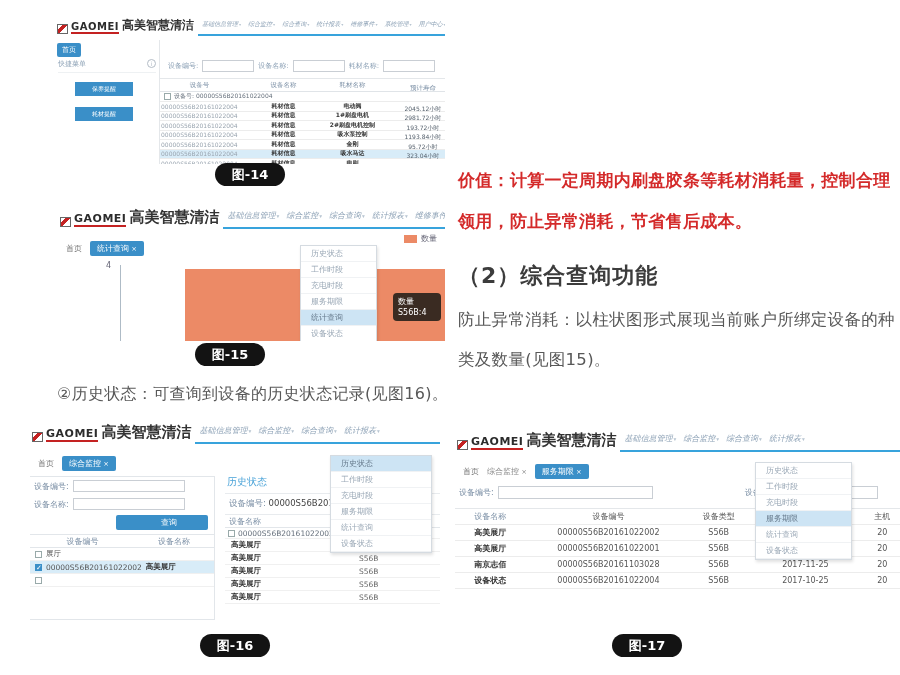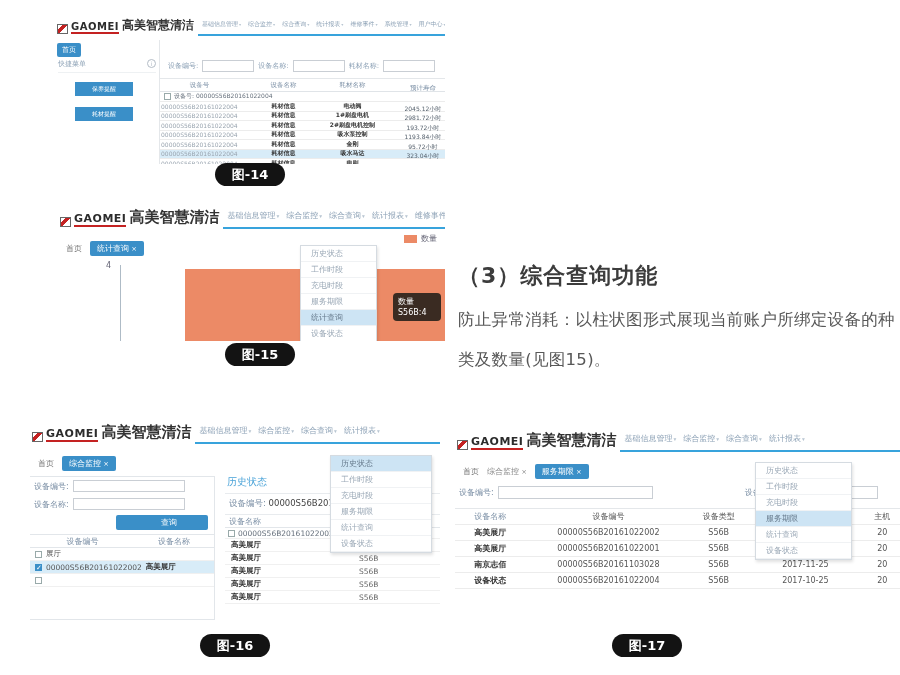--- a/index.html
+++ b/index.html
@@ -8,21 +8,21 @@
 
   
   .fig { position:absolute; background:#fff; overflow:hidden; }
   .fhead { position:absolute; left:0; top:0; right:0; display:flex; align-items:flex-end; }
   .logo { display:flex; align-items:flex-end; gap:3px; padding:3px 4px 2px 2px; white-space:nowrap; }
   .li { display:inline-block; width:11px; height:10px; border:1px solid #666;
         background:linear-gradient(135deg,#fff 28%,#c42222 28%,#c42222 55%,#fff 55%); }
   .len { font-weight:bold; color:#2c2c2c; border-bottom:2px solid #c42222; letter-spacing:.5px; }
   .lcn { font-weight:bold; color:#333; }
   .fnav { flex:1; display:flex; align-items:center; white-space:nowrap; overflow:hidden;
-          border-bottom:2px solid #38a3dc; padding:4px 0 5px 4px; }
+          border-bottom:2px solid #38a3dc; padding:4px 0 5px 4px;font-style:italic; }
   .ni { color:#8ba0b5; margin-right:7px; }
   .cr { color:#b9c6d2; margin-left:1px; }
   .cr::after { content:"▾"; font-size:70%; }
 
   .tabrow { position:absolute; left:0; right:0; display:flex; align-items:center; gap:8px; padding-left:8px; }
   .tab-home { color:#777; }
   .tab-act { background:#3a8fc8; color:#fff; padding:2px 7px; border-radius:2px; white-space:nowrap; }
   .tab-plain { color:#888; white-space:nowrap; }
   .tx::after { content:" ×"; font-size:85%; }
 
@@ -264,22 +264,23 @@
     </div>
     <div class="menu" style="left:242px; top:40px; width:77px;">
       <div class="mi">历史状态</div>
       <div class="mi">工作时段</div>
       <div class="mi">充电时段</div>
       <div class="mi">服务期限</div>
       <div class="mi hl">统计查询</div>
       <div class="mi">设备状态</div>
     </div>
   </div>
-  <div class="cap" style="left:225px; top:343px;">图-15</div>
-
+  <div class="cap" style="left:195px; top:343px;">图-15</div>
+
+  <p class="para" style="left:57px; top:374px; width:395px; font-size:16px;">②历史状态：可查询到设备的历史状态记录(见图16)。</p>
 
   <div class="fig" id="fig16">
     <div class="fhead">
       <div class="logo">
         <span class="li"></span>
         <span class="len">GAOMEI</span>
         <span class="lcn">高美智慧清洁</span>
       </div>
       <div class="fnav">
         <span class="ni"><span>基础信息管理</span><span class="cr"></span></span>
@@ -356,22 +357,23 @@
       <div class="mi">工作时段</div>
       <div class="mi">充电时段</div>
       <div class="mi">服务期限</div>
       <div class="mi">统计查询</div>
       <div class="mi">设备状态</div>
     </div>
   </div>
   <div class="cap" style="left:200px; top:634px;">图-16</div>
 
 
-
-  <p class="para" style="left:458px; top:256px; width:442px;"><span class="h7">（3）综合查询功能</span></p>
+  <p class="para red" style="left:458px; top:160px; width:442px; font-size:17px;">价值：计算一定周期内刷盘胶条等耗材消耗量，控制合理领用，防止异常消耗，节省售后成本。</p>
+
+  <p class="para" style="left:458px; top:256px; width:442px;"><span class="h7">（2）综合查询功能</span></p>
 
   <p class="para" style="left:458px; top:300px; width:442px; font-size:16.5px;">防止异常消耗：以柱状图形式展现当前账户所绑定设备的种类及数量(见图15)。</p>
 
 
   <div class="fig" id="fig17">
     <div class="fhead">
       <div class="logo">
         <span class="li"></span>
         <span class="len">GAOMEI</span>
         <span class="lcn">高美智慧清洁</span>

